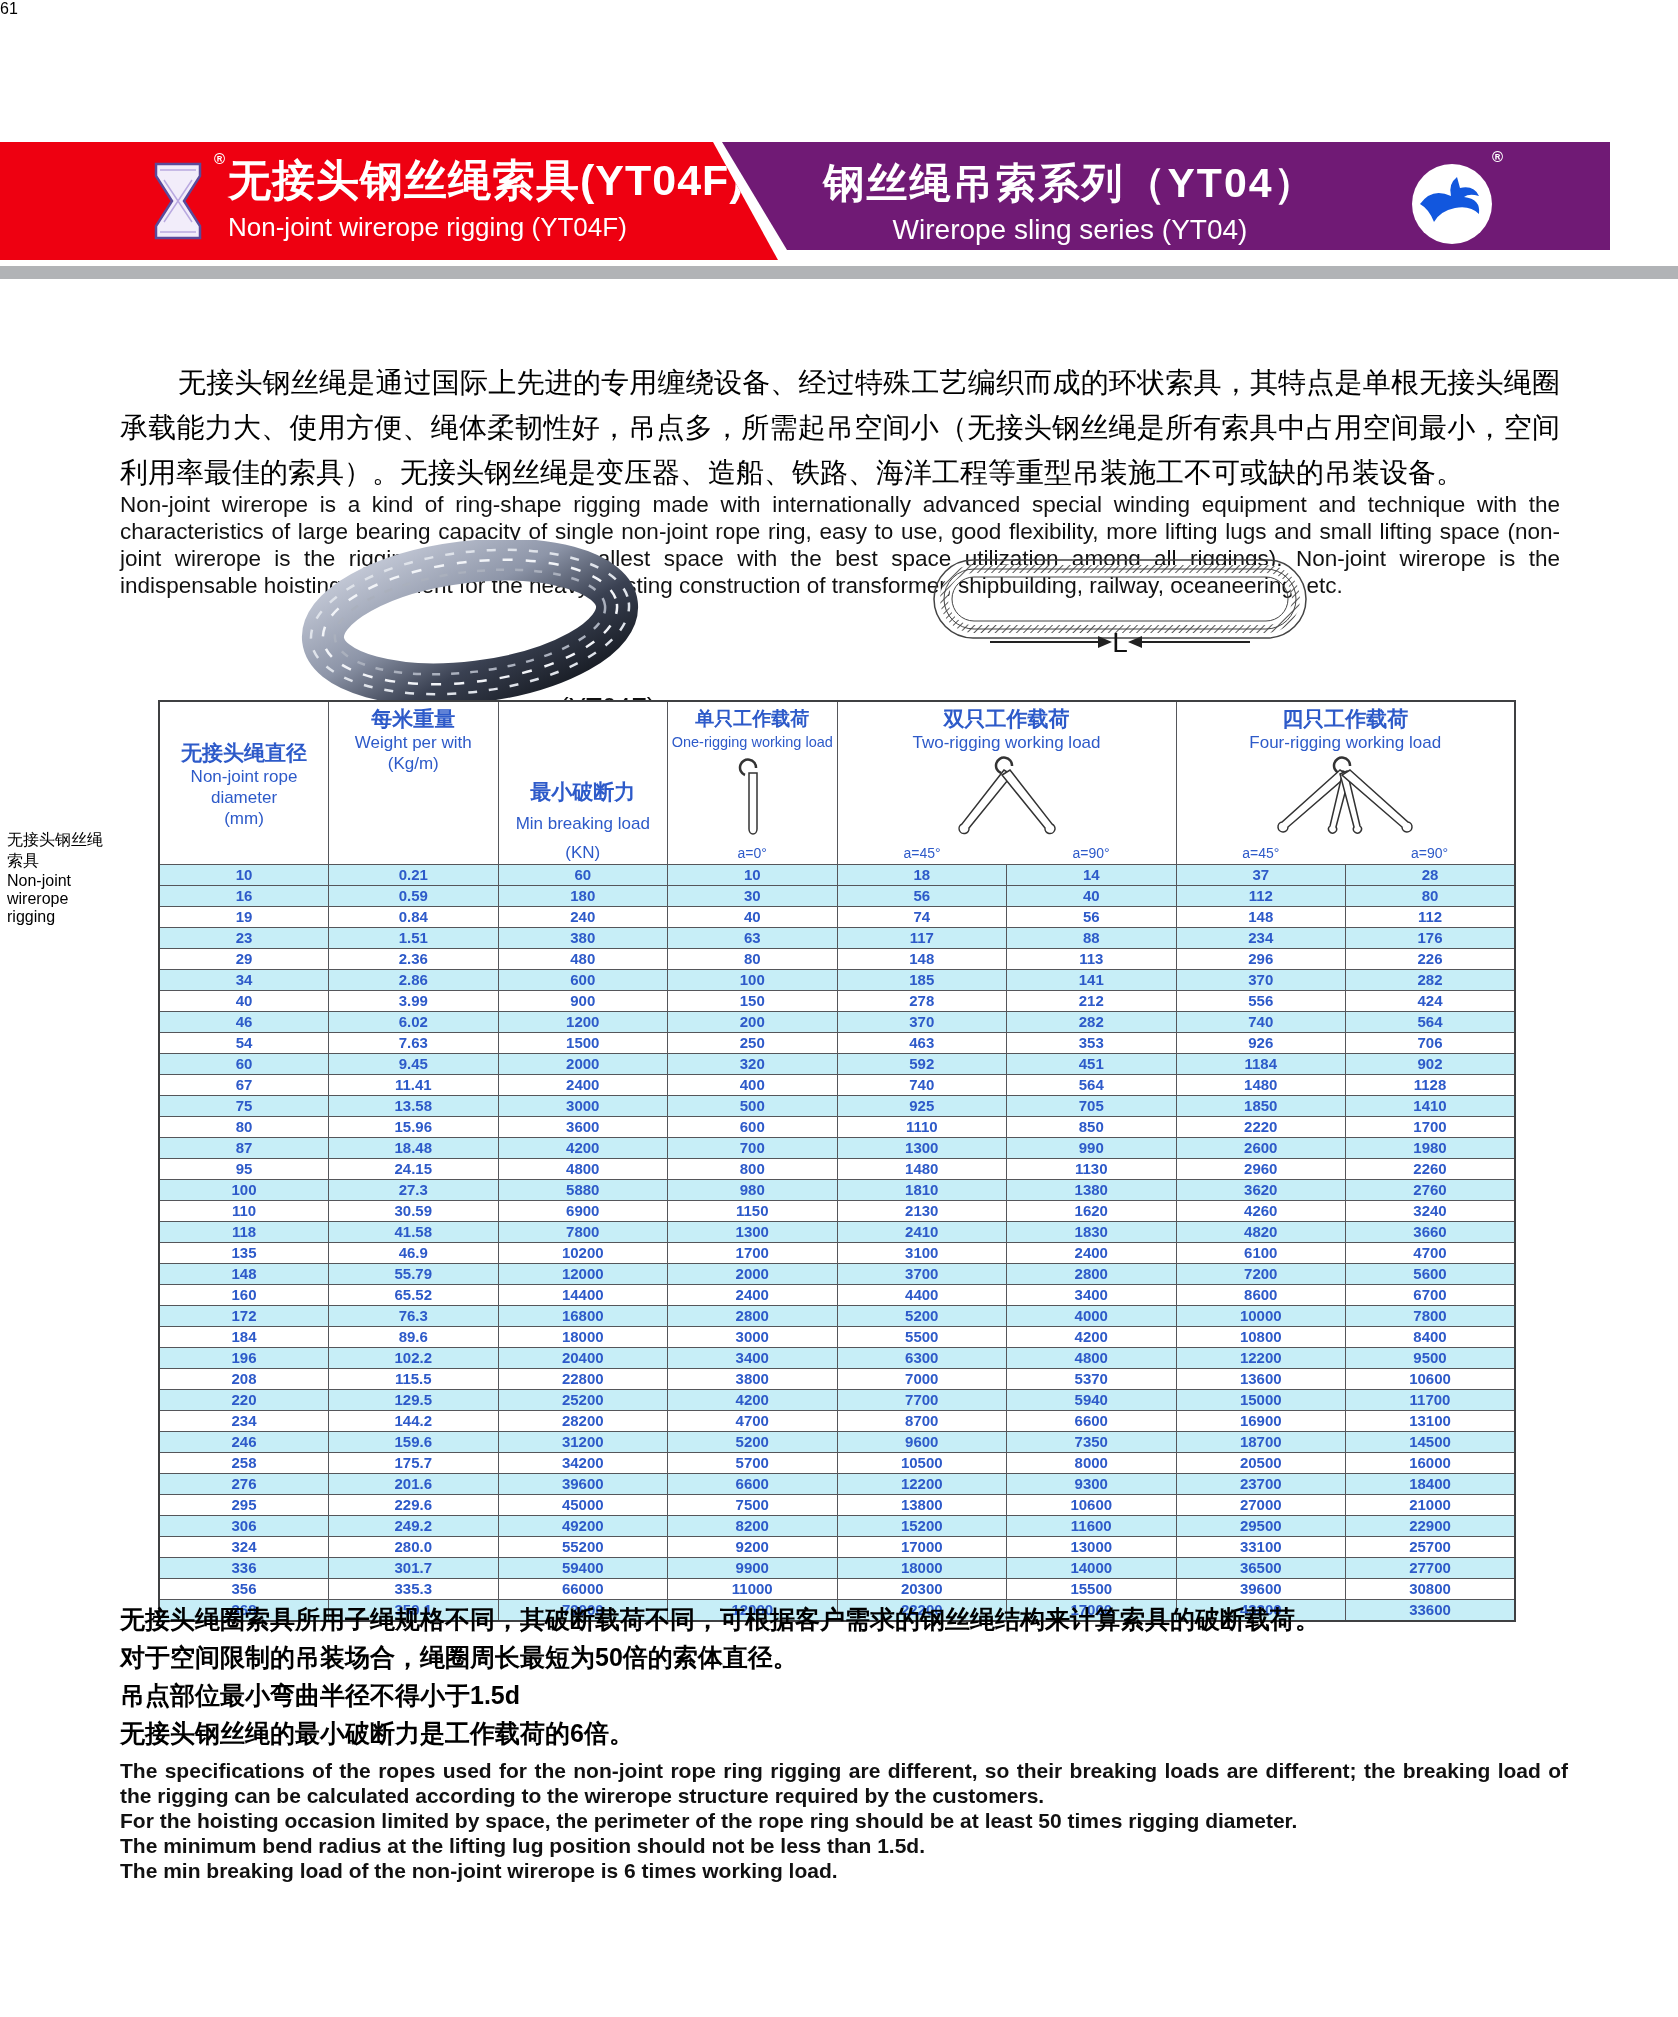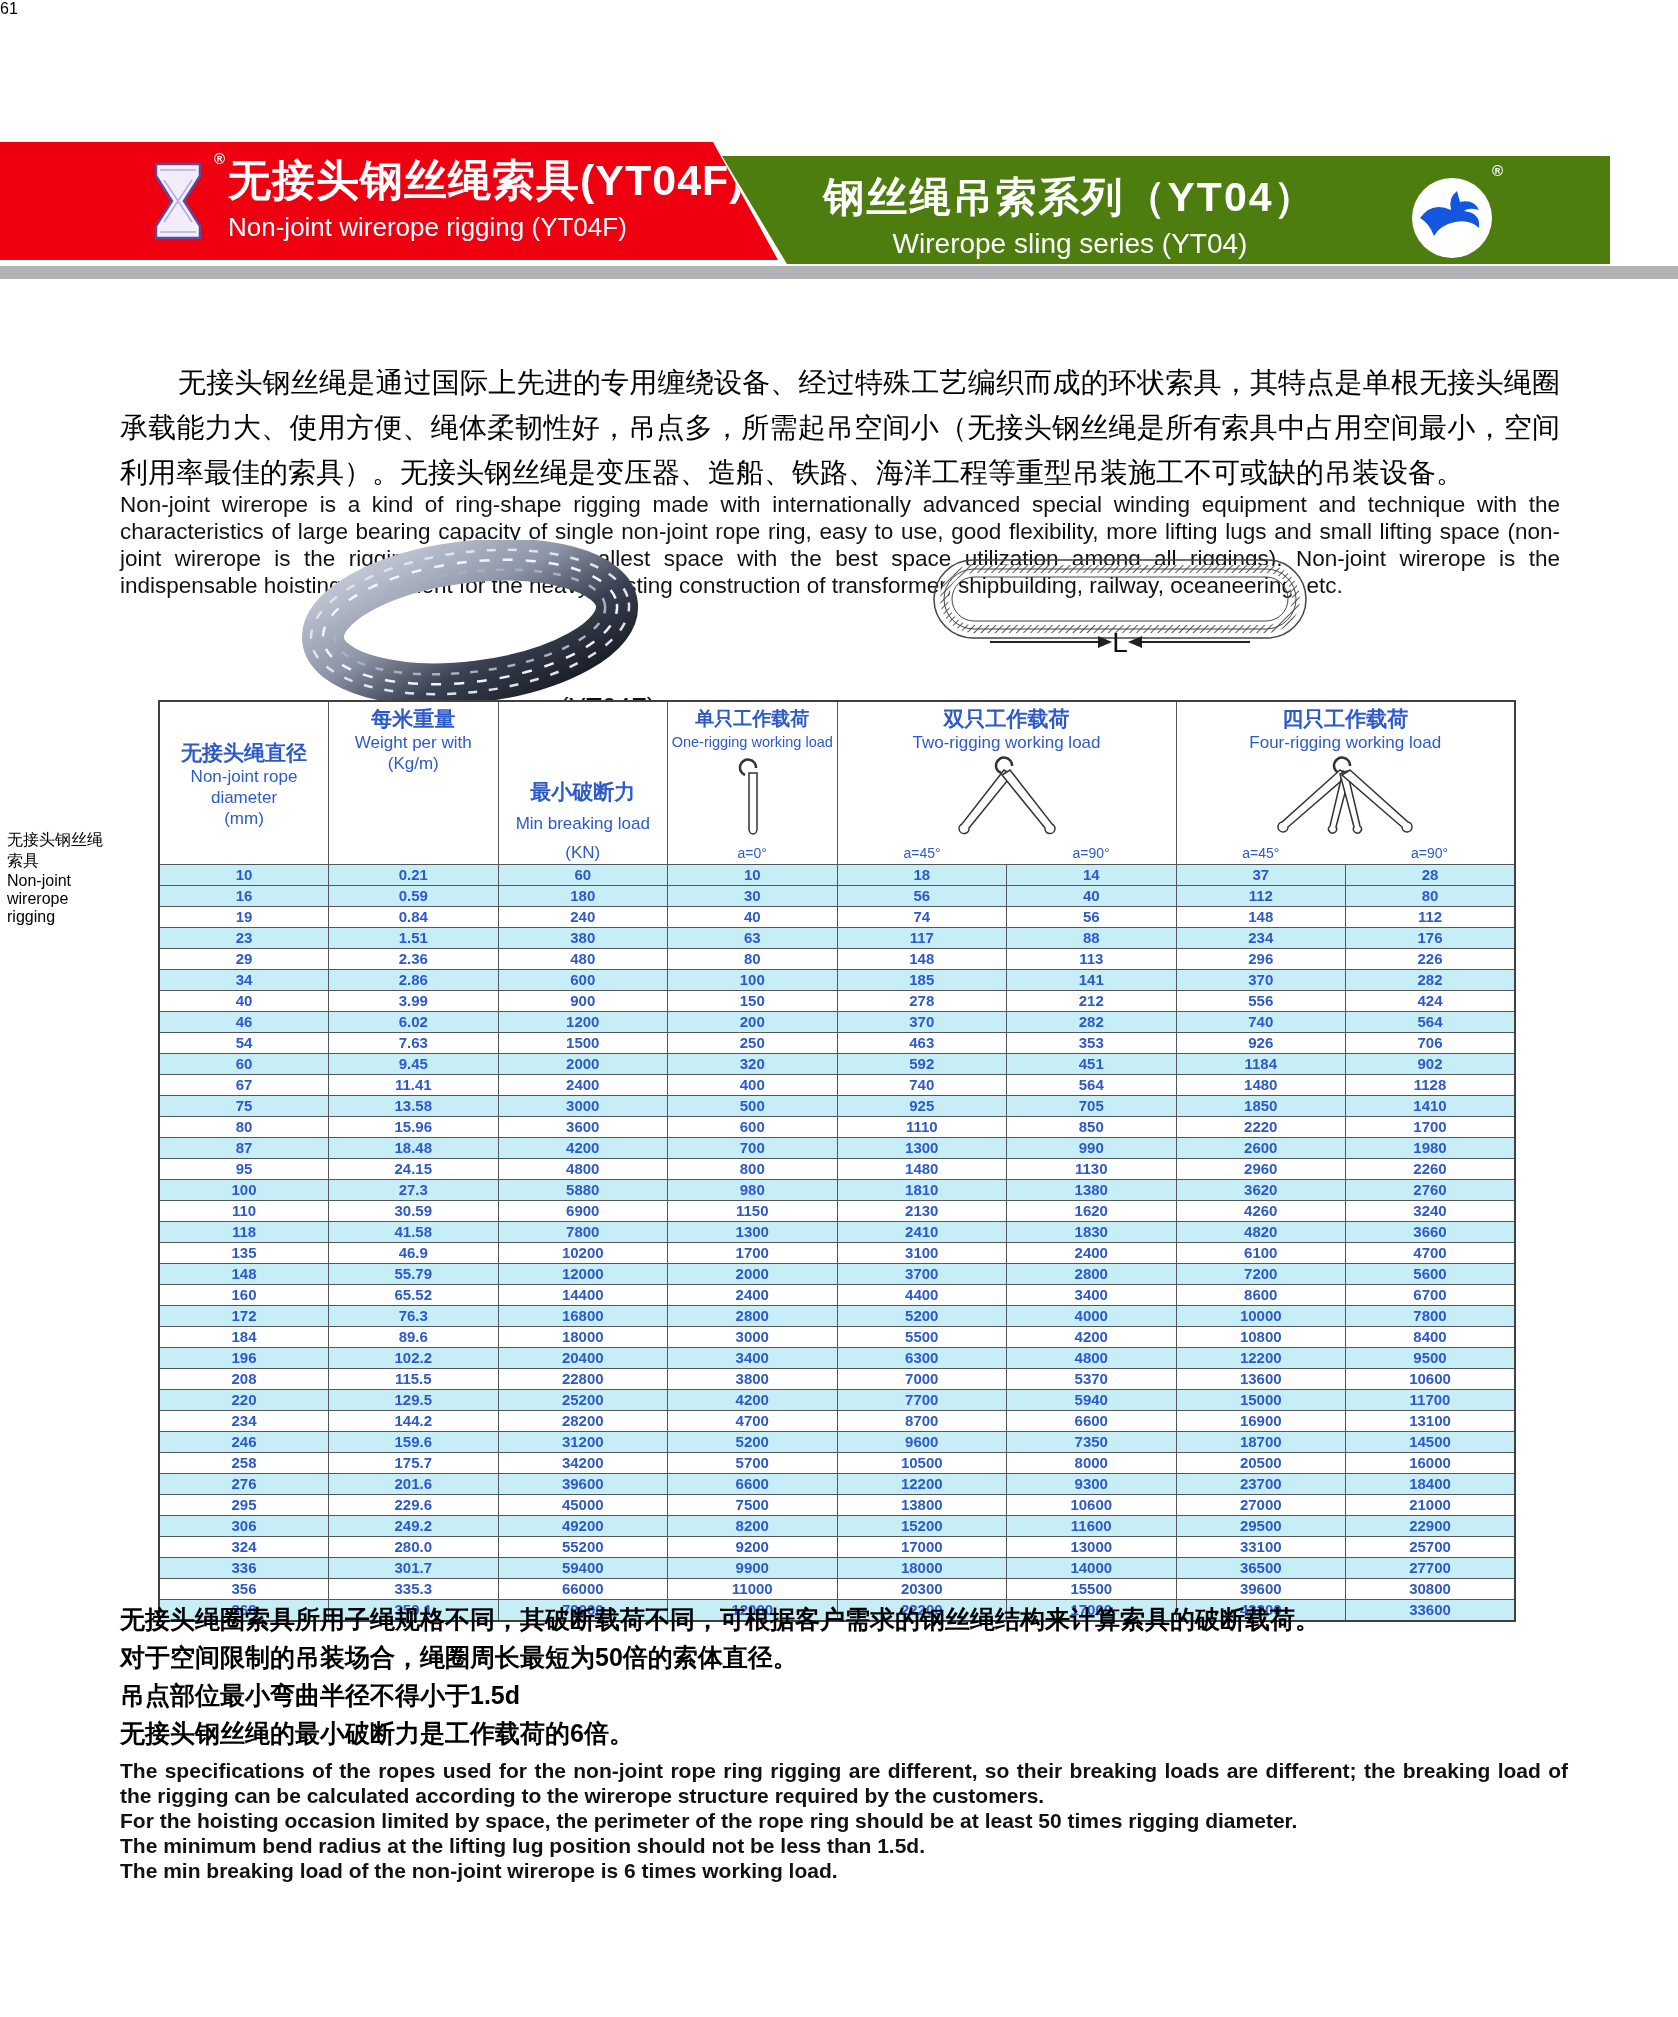--- a/index.html
+++ b/index.html
@@ -2,22 +2,22 @@
 <html><head>
 <meta charset="utf-8">
 <style>
   html,body{margin:0;padding:0;background:#e9e9e9;}
   .page{position:relative;width:1678px;height:2017px;background:#fff;margin:0 auto;
         font-family:"Liberation Sans","DejaVu Sans",sans-serif;overflow:hidden;}
 
   
   .banner-red{position:absolute;left:0;top:142px;width:778px;height:118px;background:#ee0011;
               clip-path:polygon(0 0,713px 0,778px 100%,0 100%);}
-  .banner-blue{position:absolute;left:0;top:142px;width:1610px;height:108px;background:#4d7c0f;
-               clip-path:polygon(722px 0,1610px 0,1610px 100%,787px 100%);margin-top:14px;}
+  .banner-blue{position:absolute;left:0;top:142px;width:1610px;height:108px;background:#701a75;
+               clip-path:polygon(722px 0,1610px 0,1610px 100%,787px 100%);}
   .brand-logo{position:absolute;left:150px;top:18px;}
   .reg-mark{position:absolute;color:#fff;font-size:15px;font-weight:bold;}
   .lt-block{position:absolute;left:228px;top:10px;color:#fff;white-space:nowrap;}
   .lt-cn{font-size:43px;font-weight:bold;letter-spacing:1px;}
   .lt-en{font-size:26px;margin-top:2px;}
   .rt-block{position:absolute;left:790px;top:14px;width:560px;text-align:center;color:#fff;white-space:nowrap;}
   .rt-cn{font-size:41px;font-weight:bold;letter-spacing:2px;}
   .rt-en{font-size:28px;margin-top:3px;}
   .gray-bar{position:absolute;left:0;top:266px;width:1678px;height:13px;background:#b1b3b6;}
 

